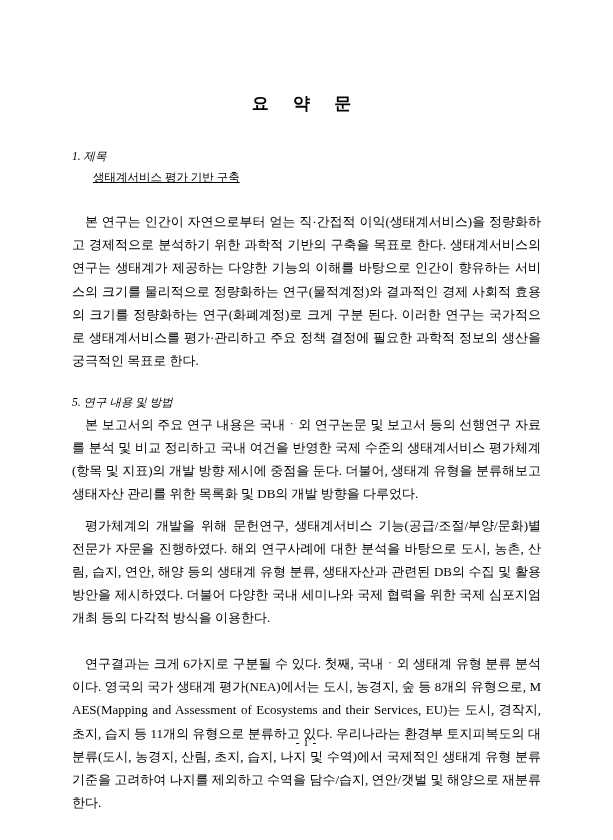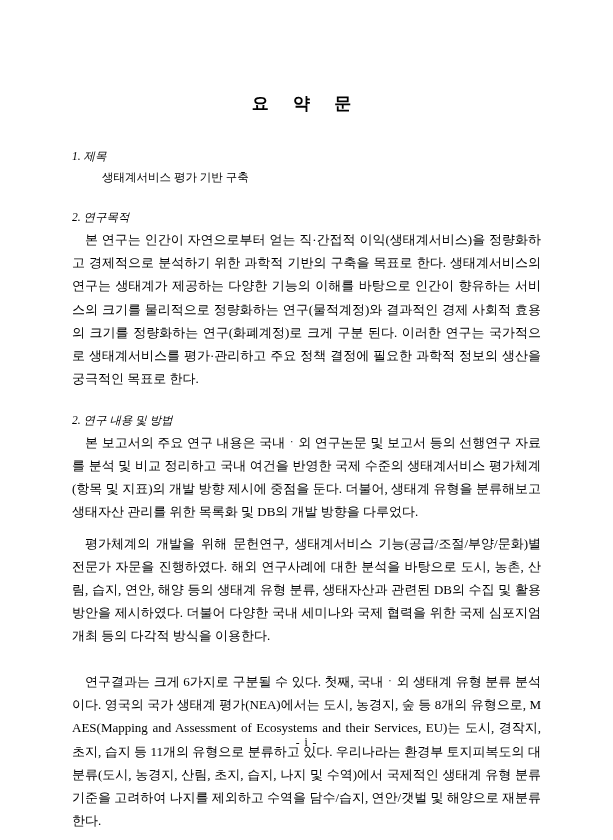--- a/index.html
+++ b/index.html
@@ -32,22 +32,23 @@
     margin-bottom: 15px;
   }
   .section-heading {
     font-size: 11.5px;
     margin: 0 0 3px 0;
     font-weight: normal;
     font-style: italic;
   }
   .sub-line {
     font-size: 11.5px;
-    margin: 0 0 0 30px;
+    margin: 0 0 0 21px;
     line-height: 1.75;
+    text-decoration: underline;
   }
   .para {
     font-size: 13px;
     line-height: 1.78;
     text-align: justify;
     text-justify: inter-ideograph;
     margin: 0 0 2px 0;
     text-indent: 13px;
     word-break: break-all;
   }
@@ -75,28 +76,27 @@
   <h1 class="doc-title">요  약  문</h1>
 
   <div class="section">
     <p class="section-heading">1. 제목</p>
     <p class="sub-line">생태계서비스 평가 기반 구축</p>
   </div>
 
   <div class="section-gap"></div>
 
   <div class="section">
-    <p class="section-heading">2. 연구목적</p>
     <p class="para">본 연구는 인간이 자연으로부터 얻는 직·간접적 이익(생태계서비스)을 정량화하고 경제적으로 분석하기 위한 과학적 기반의 구축을 목표로 한다. 생태계서비스의 연구는 생태계가 제공하는 다양한 기능의 이해를 바탕으로 인간이 향유하는 서비스의 크기를 물리적으로 정량화하는 연구(물적계정)와 결과적인 경제 사회적 효용의 크기를 정량화하는 연구(화폐계정)로 크게 구분 된다. 이러한 연구는 국가적으로 생태계서비스를 평가·관리하고 주요 정책 결정에 필요한 과학적 정보의 생산을 궁극적인 목표로 한다.</p>
   </div>
 
   <div class="section-gap"></div>
 
   <div class="section">
-    <p class="section-heading">2. 연구 내용 및 방법</p>
+    <p class="section-heading">5. 연구 내용 및 방법</p>
     <p class="para">본 보고서의 주요 연구 내용은 국내ㆍ외 연구논문 및 보고서 등의 선행연구 자료를 분석 및 비교 정리하고 국내 여건을 반영한 국제 수준의 생태계서비스 평가체계(항목 및 지표)의 개발 방향 제시에 중점을 둔다. 더불어, 생태계 유형을 분류해보고 생태자산 관리를 위한 목록화 및 DB의 개발 방향을 다루었다.</p>
     <p class="para">평가체계의 개발을 위해 문헌연구, 생태계서비스 기능(공급/조절/부양/문화)별 전문가 자문을 진행하였다. 해외 연구사례에 대한 분석을 바탕으로 도시, 농촌, 산림, 습지, 연안, 해양 등의 생태계 유형 분류, 생태자산과 관련된 DB의 수집 및 활용방안을 제시하였다. 더불어 다양한 국내 세미나와 국제 협력을 위한 국제 심포지엄 개최 등의 다각적 방식을 이용한다.</p>
   </div>
 
   <div class="section-gap"></div>
 
   <div class="section">
     <p class="para">연구결과는 크게 6가지로 구분될 수 있다. 첫째, 국내ㆍ외 생태계 유형 분류 분석이다. 영국의 국가 생태계 평가(NEA)에서는 도시, 농경지, 숲 등 8개의 유형으로, MAES(Mapping and Assessment of Ecosystems and their Services, EU)는 도시, 경작지, 초지, 습지 등 11개의 유형으로 분류하고 있다. 우리나라는 환경부 토지피복도의 대분류(도시, 농경지, 산림, 초지, 습지, 나지 및 수역)에서 국제적인 생태계 유형 분류 기준을 고려하여 나지를 제외하고 수역을 담수/습지, 연안/갯벌 및 해양으로 재분류한다.</p>
   </div>
 

